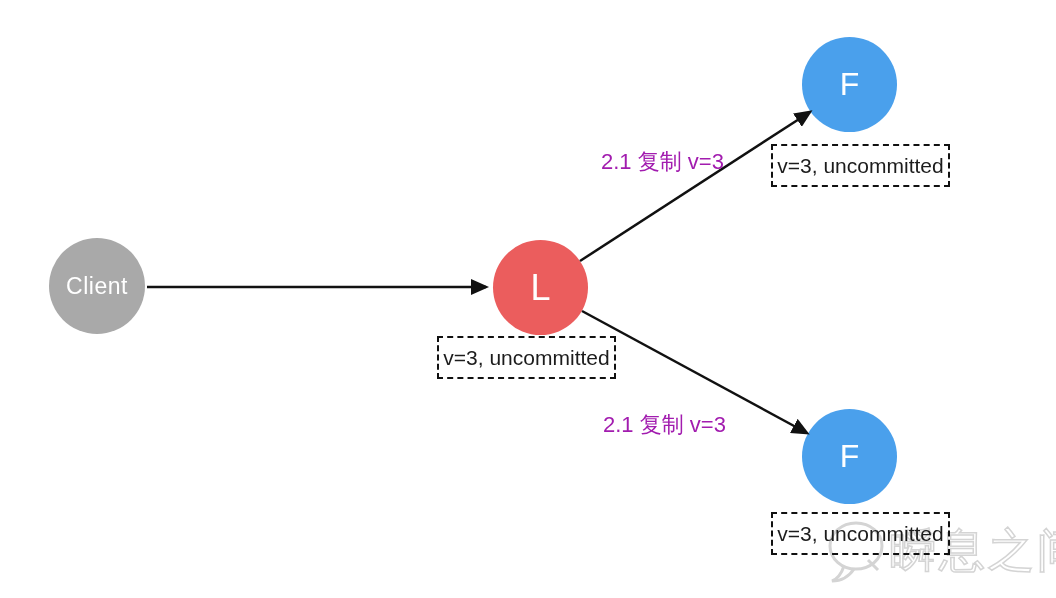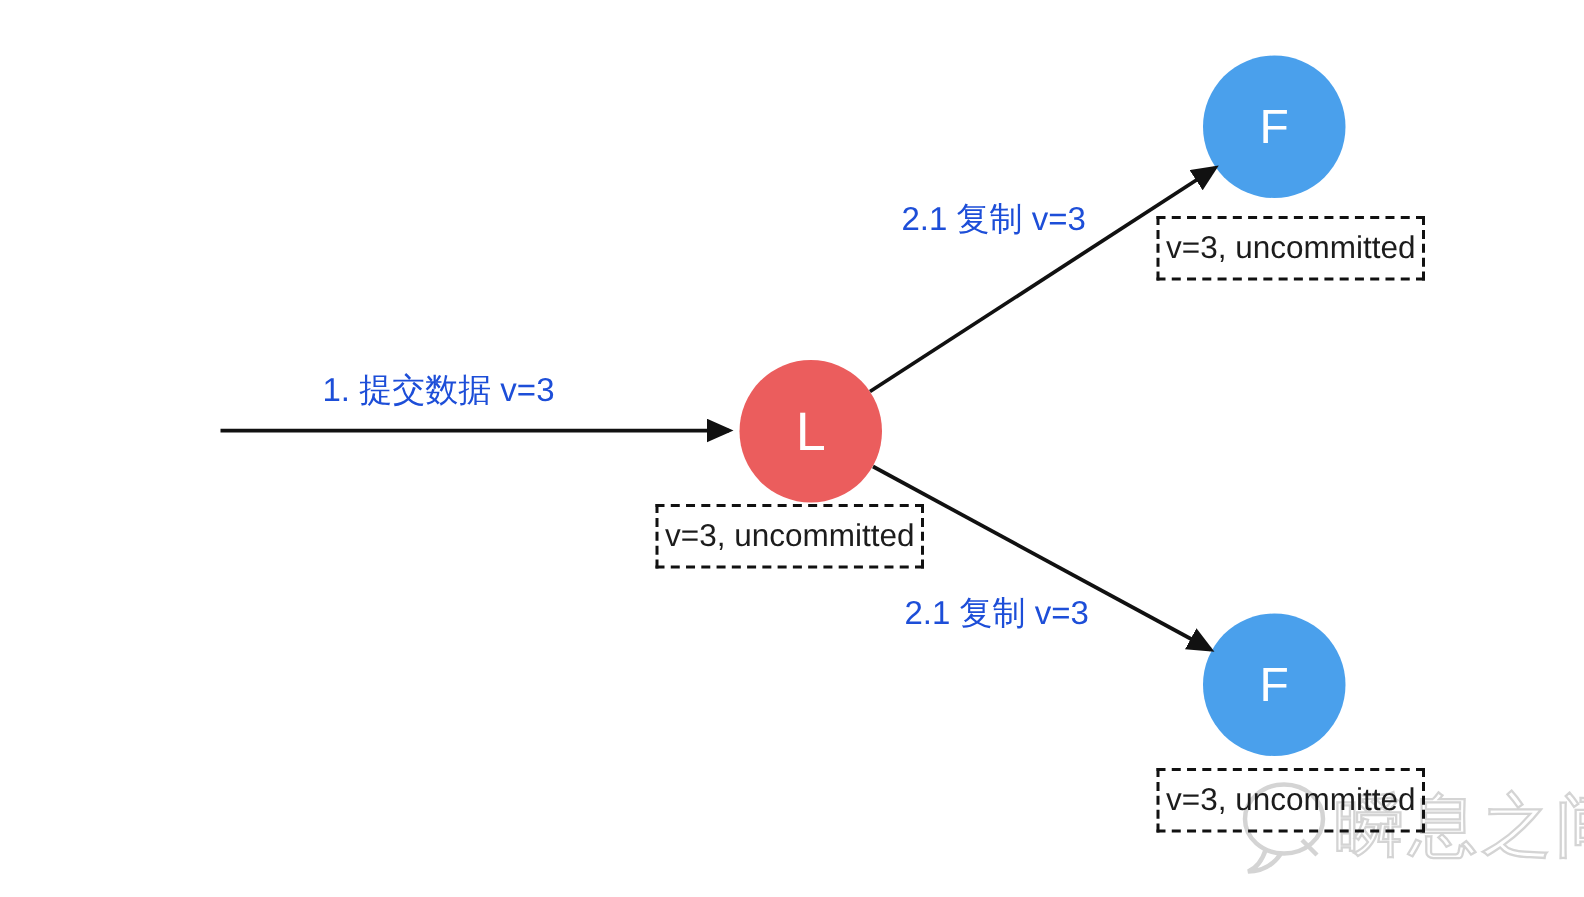--- a/index.html
+++ b/index.html
@@ -34,23 +34,24 @@
   .node-leader { left: 493px; top: 240px; width: 95px; height: 95px; background: #eb5d5d; }
   .node-ftop   { left: 802px; top: 37px;  width: 95px; height: 95px; background: #4aa0ec; }
   .node-fbot   { left: 802px; top: 409px; width: 95px; height: 95px; background: #4aa0ec; }
   .node-client .node-label { font-size: 23px; font-weight: 300; letter-spacing: 0.5px; }
   .node-leader .node-label { font-size: 36px; font-weight: 300; }
   .node-ftop .node-label, .node-fbot .node-label { font-size: 32px; font-weight: 300; }
 
   .edge-label {
     position: absolute;
     font-size: 22px;
-    color: #1d4ed8;
+    color: #a21caf;
     white-space: nowrap;
     z-index: 4;
+    margin-top: 16px;
   }
   .label-submit  { left: 215px; top: 245px; }
   .label-rep-top { left: 601px; top: 131px; }
   .label-rep-bot { left: 603px; top: 394px; }
 
   .state-box {
     position: absolute;
     border: 2px dashed #111111;
     width: 179px;
     height: 43px;
@@ -106,31 +107,33 @@
 
   <div class="watermark">
     <svg class="wm-icon" width="64" height="68" viewBox="0 0 64 68">
       <ellipse cx="32" cy="30" rx="26" ry="23" fill="none" stroke="#d4d4d4" stroke-width="3"></ellipse>
       <path d="M20,50 Q16,62 8,65 Q22,65 30,53" fill="none" stroke="#d4d4d4" stroke-width="3"></path>
       <line x1="44" y1="44" x2="54" y2="54" stroke="#d4d4d4" stroke-width="3"></line>
     </svg>
     <span class="wm-text">瞬息之间</span>
   </div>
 
+  <div class="node node-client" style="background: rgb(169, 169, 169);">
+    <span class="node-label">Client</span>
+  </div>
   <div class="node node-leader" style="background: rgb(235, 93, 93);">
     <span class="node-label">L</span>
   </div>
   <div class="node node-ftop" style="background: rgb(74, 160, 236);">
     <span class="node-label">F</span>
   </div>
   <div class="node node-fbot" style="background: rgb(74, 160, 236);">
     <span class="node-label">F</span>
   </div>
 
-  <div class="edge-label label-submit">1. 提交数据 v=3</div>
   <div class="edge-label label-rep-top">2.1 复制 v=3</div>
   <div class="edge-label label-rep-bot">2.1 复制 v=3</div>
 
   <div class="state-box box-leader">
     <span>v=3, uncommitted</span>
   </div>
   <div class="state-box box-ftop">
     <span>v=3, uncommitted</span>
   </div>
   <div class="state-box box-fbot">

